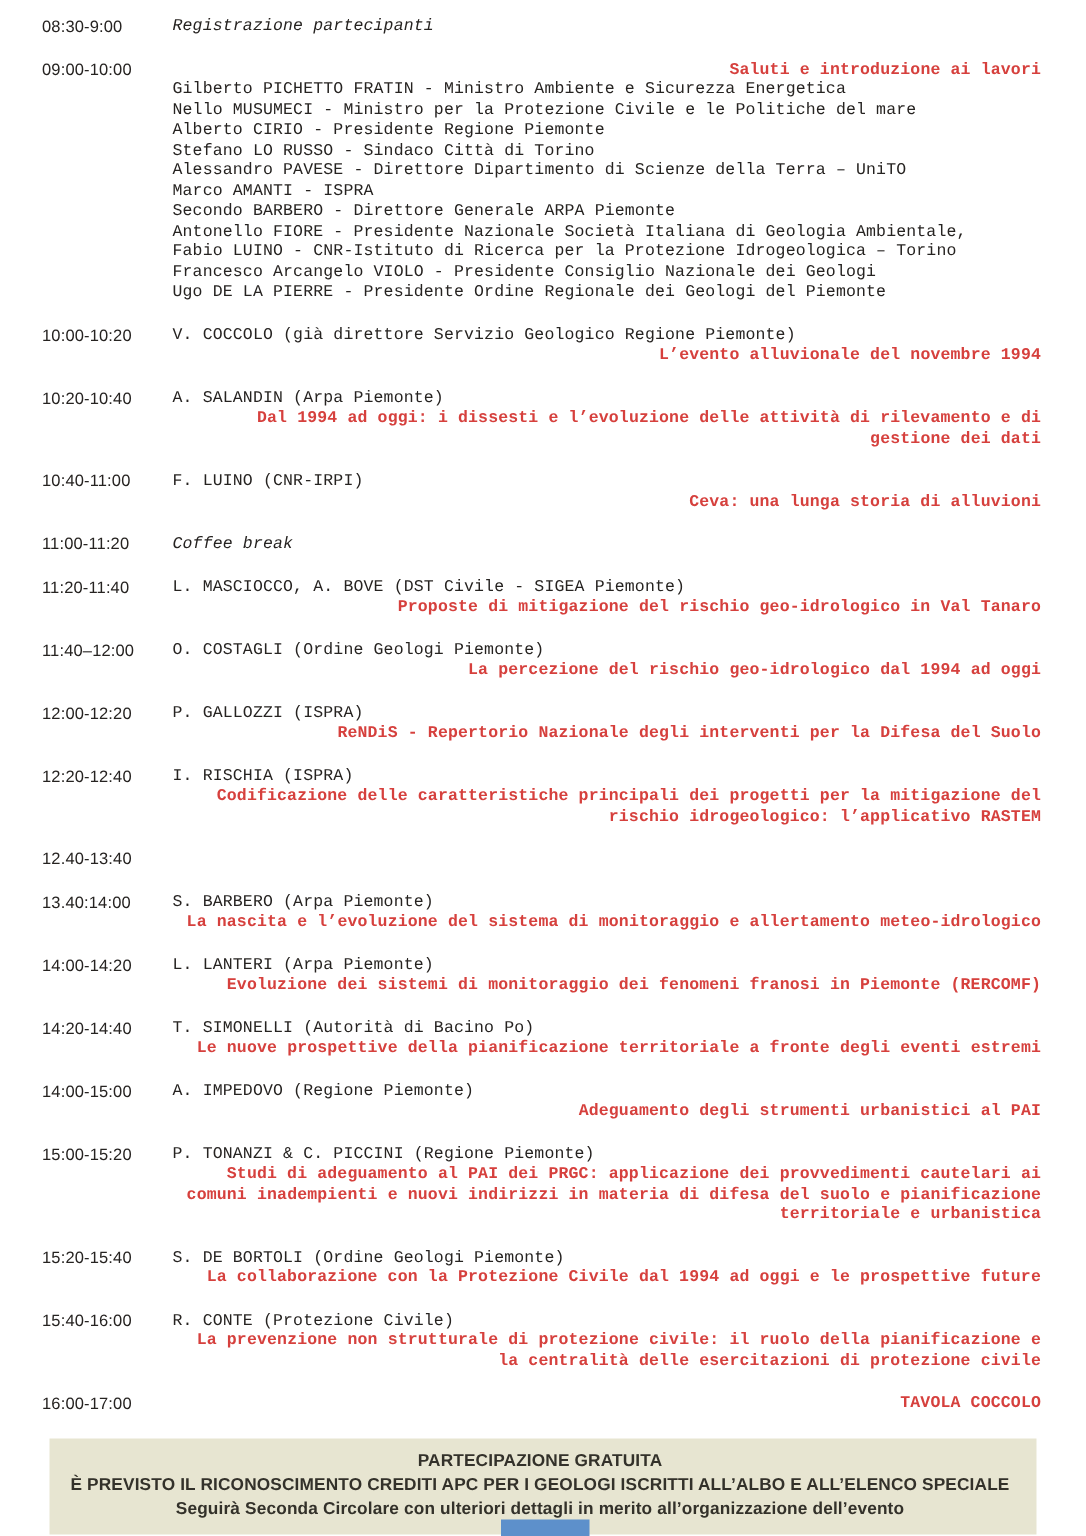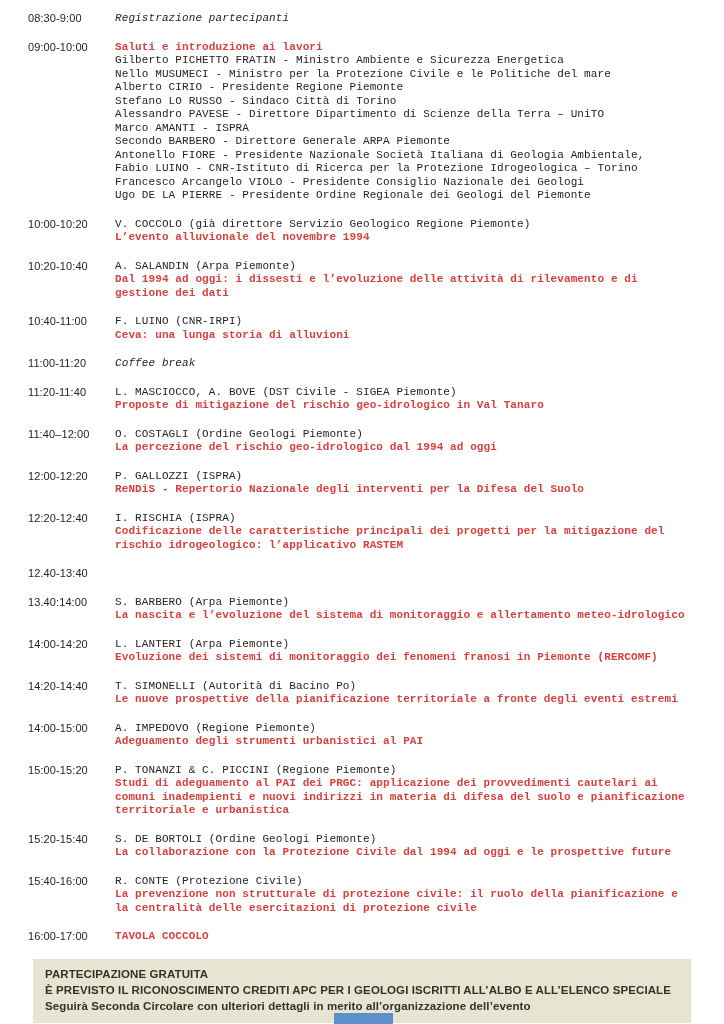--- a/index.html
+++ b/index.html
@@ -32,24 +32,25 @@
     min-width: 0;
   }
   .line {
     font-size: 11px;
     line-height: 13.5px;
     letter-spacing: 0.1px;
     font-family: Liberation Mono, monospace;
   }
   .l-italic { font-style: italic; }
   .l-plain  { font-style: normal; }
-  .l-red    { color: var(--red, #d6403d); font-weight: bold; }
+  .l-red    { color: var(--red, #d6403d); font-weight: bold; text-align: right; }
   .footer-box {
     margin: 0 33px;
     background: var(--footer-bg, #e7e5d1);
+    text-align: center;
     padding: 7px 16px 9px 12px;
     color: var(--footer-ink, #33312a);
   }
   .footer-line {
     font-size: 11.5px;
     line-height: 16px;
     font-weight: bold;
     letter-spacing: 0.1px;
   }
   .logo-fragment {

